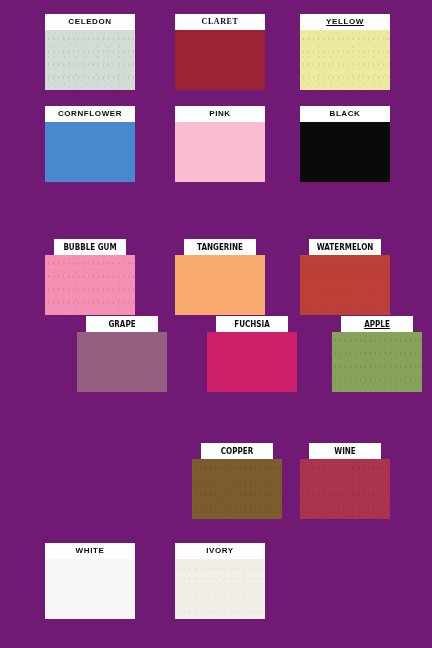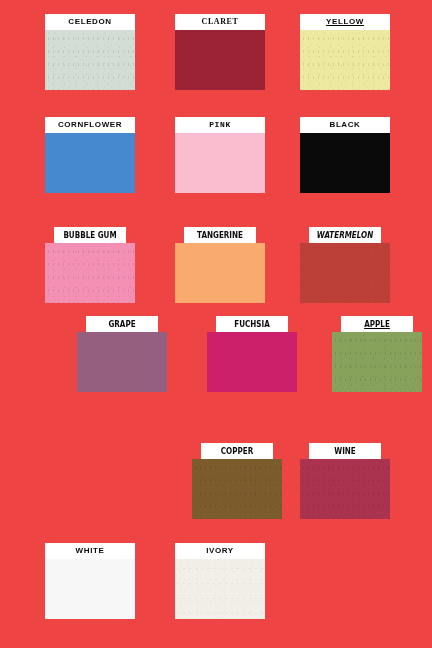--- a/index.html
+++ b/index.html
@@ -85,59 +85,59 @@
   }
 
   .swatch-color.textured-soft::after {
     opacity: 0.16;
     background-size: 9px 8px, 13px 11px, 6px 15px;
   }
 </style>
 </head>
 <body>
 
-<div id="swatch-board" style="background: #ef4444;">
+<div id="swatch-board" style="background: #701a75;">
     <div class="swatch-row" style="top: 14px;">
       <div class="swatch-card" style="left: 45px;">
         <div class="swatch-label">CELEDON</div>
         <div class="swatch-color textured" style="background: rgb(210, 221, 214);"></div>
       </div>
       <div class="swatch-card" style="left: 175px; font-family: Liberation Serif, serif;">
         <div class="swatch-label">CLARET</div>
         <div class="swatch-color" style="background: rgb(156, 35, 54);"></div>
       </div>
       <div class="swatch-card" style="left: 300px; text-decoration: underline;">
         <div class="swatch-label">YELLOW</div>
         <div class="swatch-color textured" style="background: rgb(238, 233, 160);"></div>
       </div>
     </div>
-    <div class="swatch-row" style="top: 117px;">
+    <div class="swatch-row" style="top: 106px;">
       <div class="swatch-card" style="left: 45px;">
         <div class="swatch-label">CORNFLOWER</div>
         <div class="swatch-color" style="background: rgb(70, 137, 206);"></div>
       </div>
-      <div class="swatch-card" style="left: 175px; font-family: Liberation Mono, monospace;">
+      <div class="swatch-card" style="left: 175px;">
         <div class="swatch-label">PINK</div>
         <div class="swatch-color" style="background: rgb(249, 189, 207);"></div>
       </div>
       <div class="swatch-card" style="left: 300px;">
         <div class="swatch-label">BLACK</div>
         <div class="swatch-color" style="background: rgb(10, 10, 10);"></div>
       </div>
     </div>
-    <div class="swatch-row cond" style="top: 227px;">
+    <div class="swatch-row cond" style="top: 239px;">
       <div class="swatch-card" style="left: 45px;">
         <div class="swatch-label">BUBBLE GUM</div>
         <div class="swatch-color textured" style="background: rgb(244, 144, 180);"></div>
       </div>
       <div class="swatch-card" style="left: 175px;">
         <div class="swatch-label">TANGERINE</div>
         <div class="swatch-color" style="background: rgb(249, 171, 111);"></div>
       </div>
-      <div class="swatch-card" style="left: 300px; font-style: italic;">
+      <div class="swatch-card" style="left: 300px;">
         <div class="swatch-label">WATERMELON</div>
         <div class="swatch-color textured textured-soft" style="background: rgb(188, 64, 56);"></div>
       </div>
     </div>
     <div class="swatch-row cond" style="top: 316px; margin-left: 32px;">
       <div class="swatch-card" style="left: 45px;">
         <div class="swatch-label">GRAPE</div>
         <div class="swatch-color" style="background: rgb(149, 96, 127);"></div>
       </div>
       <div class="swatch-card" style="left: 175px;">

